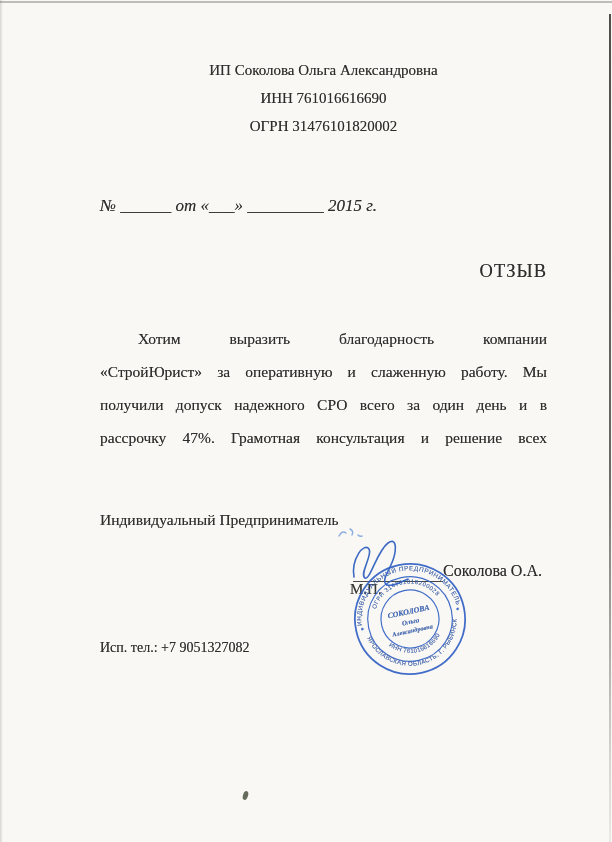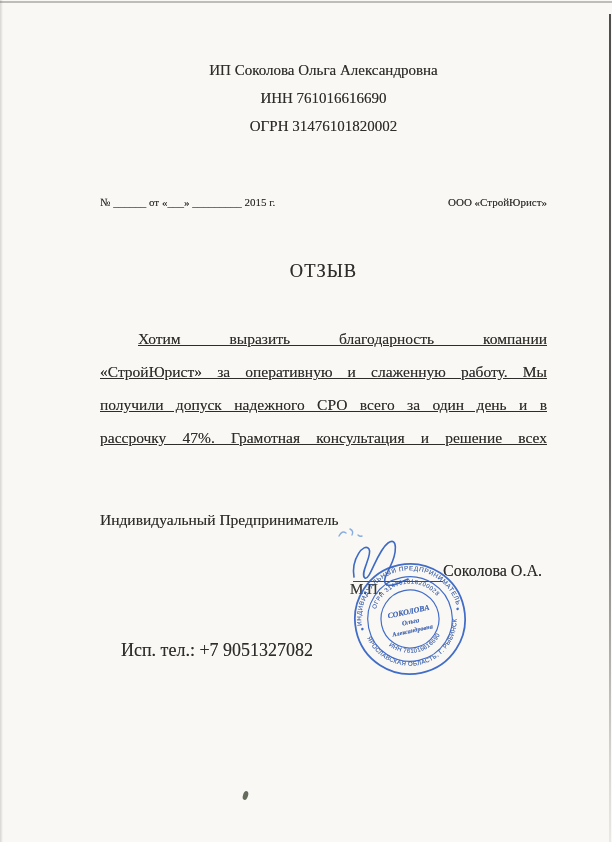--- a/index.html
+++ b/index.html
@@ -13,33 +13,33 @@
             background:linear-gradient(#504e4a,#6b6a66 55%,rgba(150,148,142,.35) 90%,rgba(150,148,142,.15));}
   .edge-left{position:absolute;top:0;left:0;width:3px;height:842px;
             background:linear-gradient(90deg,rgba(60,58,55,.18),rgba(60,58,55,0));}
   .speck{position:absolute;left:243px;top:791px;width:5px;height:9px;
          background:#4b5340;border-radius:50%;transform:rotate(18deg);opacity:.85;}
   
   .scan{ text-shadow:0 0 .5px rgba(45,44,42,.55);}
   .header{position:absolute;left:100px;top:56px;width:447px;text-align:center;
           font-size:15px;line-height:28px;}
   .refline{position:absolute;left:100px;top:196px;width:447px;display:flex;
-           justify-content:space-between;font-size:11px;}
-  .title{position:absolute;left:100px;top:261px;width:447px;text-align:center;
+           font-size:17px;font-style:italic;}
+  .title{position:absolute;left:100px;top:261px;width:447px;text-align:right;
          font-size:18.5px;letter-spacing:1px;}
   .body-par{position:absolute;left:100px;top:322px;width:447px;font-size:15.5px;}
   .body-line{line-height:33px;height:33px;text-align:justify;text-align-last:justify;
-             white-space:normal;overflow:visible;text-decoration:underline;}
+             white-space:normal;overflow:visible;}
   .body-line.first{text-indent:38px;}
   .body-line.last{text-align:left;text-align-last:left;}
   .closing{position:absolute;left:100px;top:506px;width:340px;font-size:15.5px;line-height:28px;}
   .sig-name{position:absolute;left:443px;top:562px;font-size:16px;z-index:2;}
   .sig-line{position:absolute;left:353px;top:581px;width:90px;height:1px;background:#4a4946;z-index:1;}
   .mp{position:absolute;left:350px;top:581px;font-size:15px;z-index:2;color:#3a3936;}
-  .footer{position:absolute;left:100px;top:640px;font-size:18px;margin-left:21px;}
+  .footer{position:absolute;left:100px;top:640px;font-size:14px;}
   
   .stamp{position:absolute;left:351px;top:560px;width:118px;height:118px;z-index:3;opacity:.9;}
   .signature{position:absolute;left:344px;top:535px;width:112px;height:54px;z-index:4;}
   .smudge{position:absolute;left:336px;top:525px;width:34px;height:16px;z-index:2;}
   .stamp text{font-family:"Liberation Sans", sans-serif;}
   .stamp .center-t{font-family:"Liberation Serif", serif;font-style:italic;font-weight:bold;}
 </style>
 </head>
 <body>
 
@@ -51,21 +51,20 @@
   <div class="speck"></div>
 
   <div class="header">
     <div>ИП Соколова Ольга Александровна</div>
     <div>ИНН 761016616690</div>
     <div>ОГРН 31476101820002</div>
   </div>
 
   <div class="refline">
     <span>№ ______ от «___» _________ 2015 г.</span>
-    <span>ООО «СтройЮрист»</span>
   </div>
 
   <div class="title">ОТЗЫВ</div>
 
   <div class="body-par">
     <div class="body-line first">Хотим выразить благодарность компании</div>
     <div class="body-line">«СтройЮрист» за оперативную и слаженную работу.  Мы</div>
     <div class="body-line">получили допуск надежного СРО всего за один день и в</div>
     <div class="body-line">рассрочку 47%. Грамотная консультация и решение всех</div>
   </div>

